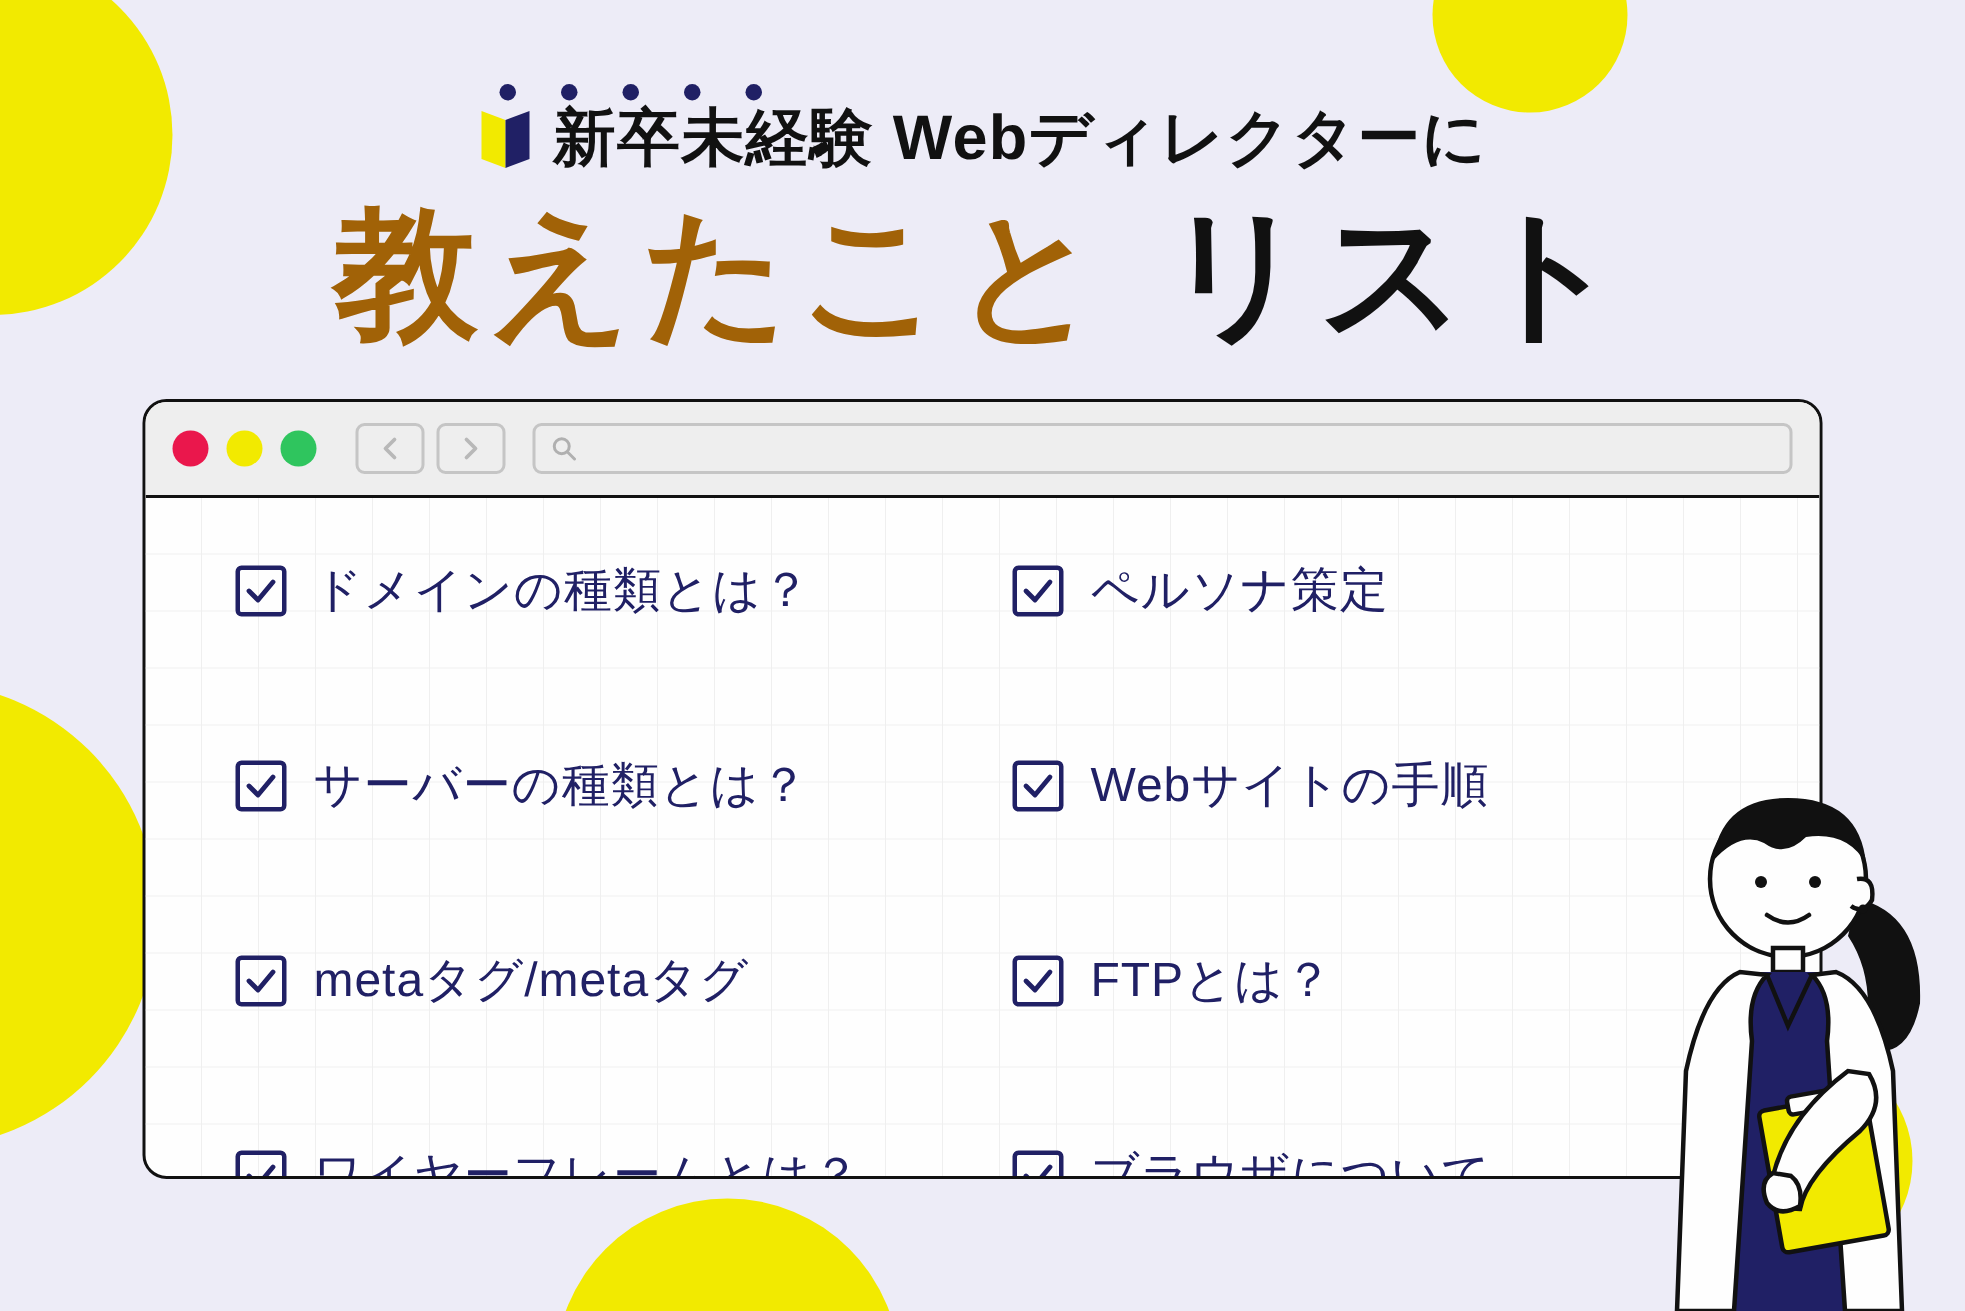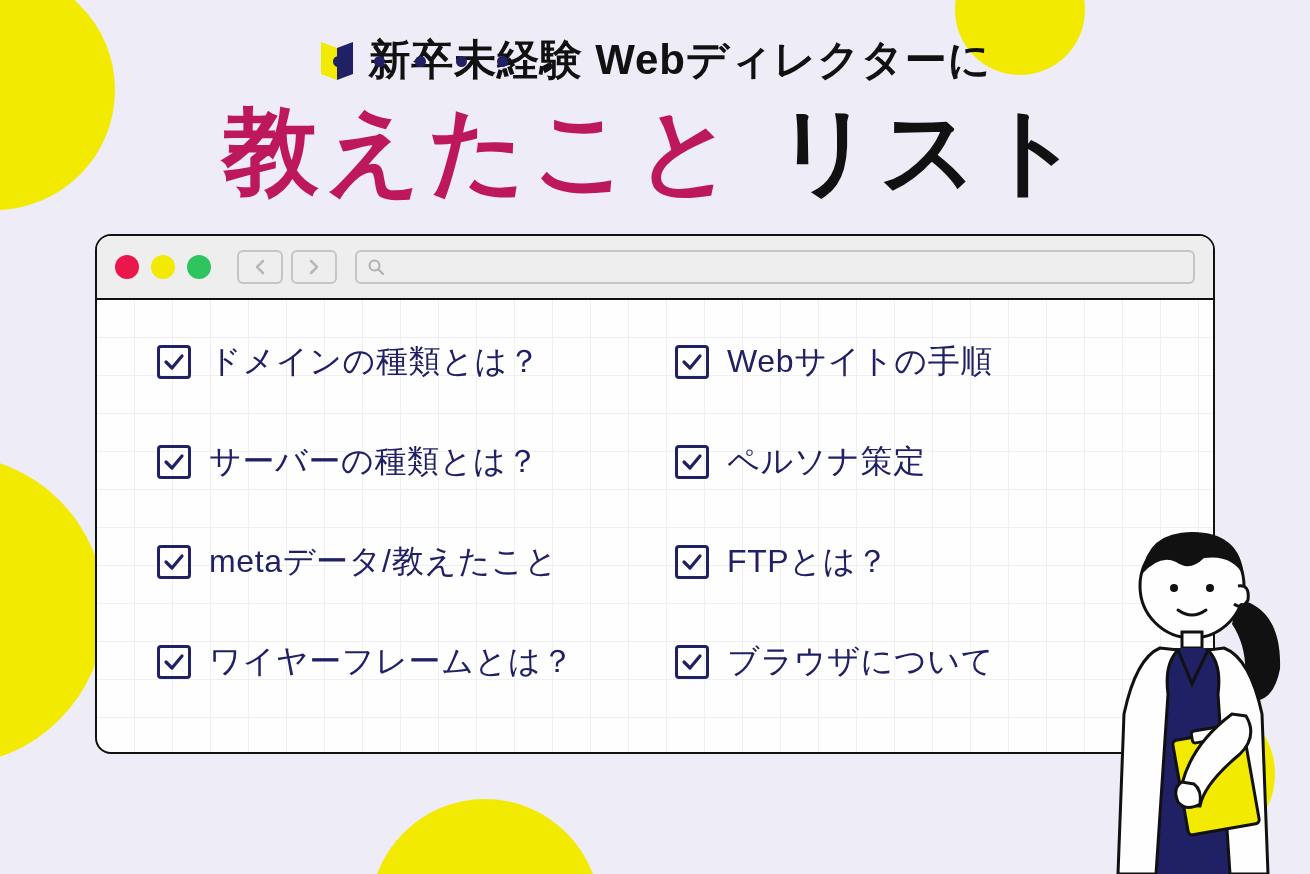--- a/index.html
+++ b/index.html
@@ -16,21 +16,21 @@
   .blob { position:absolute; background:#f2ea00; border-radius:50%; }
   .blob.b1 { width:240px; height:240px; top:-30px; left:-125px; }
   .blob.b2 { width:130px; height:130px; top:-55px; right:225px; }
   .blob.b3 { width:310px; height:310px; top:455px; left:-205px; }
   .blob.b4 { width:230px; height:230px; bottom:-155px; left:370px; }
   .blob.b5 { width:150px; height:150px; bottom:25px; right:35px; }
 
   .header {
     position:relative; z-index:2;
     text-align:center;
-    padding-top:32px;
+    padding-top:64px;
   }
   .subtitle-row {
     display:flex; align-items:center; justify-content:center; gap:14px;
   }
   .book-icon svg { display:block; }
   .dots {
     position:absolute;
     top:56px; left:50%;
     display:flex; gap:30px;
     transform:translateX(-322px);
@@ -38,21 +38,21 @@
   .dots span {
     width:11px; height:11px; border-radius:50%; background:#202065; display:block;
   }
   .subtitle {
     font-size:42px; font-weight:600; color:#111; letter-spacing:0.02em;
   }
   .title {
     margin-top:10px;
     font-size:96px; font-weight:800; letter-spacing:0.06em; line-height:1.1;
   }
-  .title .navy { color:#be185d; }
+  .title .navy { color:#a16207; }
   .title .black { color:#111;margin-left:35px; }
 
   .window {
     position:relative; z-index:2;
     margin:30px auto 0;
     width:1120px; height:520px;
     background:#fefefe;
     border:2.5px solid #111;
     border-radius:16px;
     overflow:hidden;
@@ -96,21 +96,21 @@
     background-image:
       linear-gradient(#efefef 1px, transparent 1px),
       linear-gradient(90deg,#efefef 1px, transparent 1px);
     background-size:38px 38px;
     background-position:-1px -1px;
     padding:40px 60px 0;
   }
   .cols {
     display:flex; gap:40px;
   }
-  .col { flex:1; display:flex; flex-direction:column; gap:56px;text-align:center; }
+  .col { flex:1; display:flex; flex-direction:column; gap:86px;text-align:center; }
   .item { display:flex; align-items:center; gap:18px; }
   .check {
     width:34px; height:34px; border:3px solid #202065; border-radius:4px;
     display:flex; align-items:center; justify-content:center; flex:none;
   }
   .check svg { display:block; }
   .item-label { font-size:32px; font-weight:500; color:#202065; letter-spacing:0.02em; }
 
   .person {
     position:absolute; z-index:3;
@@ -193,47 +193,47 @@
               </svg>
             </span>
           <span class="item-label">サーバーの種類とは？</span>
         </div>
         <div class="item">
           <span class="check">
               <svg width="22" height="22" viewBox="0 0 22 22">
                 <path d="M3 11 L9 17 L19 5" fill="none" stroke="#202065" stroke-width="3.2" stroke-linecap="round" stroke-linejoin="round"></path>
               </svg>
             </span>
-          <span class="item-label">metaデータ/教えたこと</span>
+          <span class="item-label">metaタグ/metaタグ</span>
         </div>
         <div class="item">
           <span class="check">
               <svg width="22" height="22" viewBox="0 0 22 22">
                 <path d="M3 11 L9 17 L19 5" fill="none" stroke="#202065" stroke-width="3.2" stroke-linecap="round" stroke-linejoin="round"></path>
               </svg>
             </span>
           <span class="item-label">ワイヤーフレームとは？</span>
         </div>
       </div>
       <div class="col">
         <div class="item">
           <span class="check">
               <svg width="22" height="22" viewBox="0 0 22 22">
                 <path d="M3 11 L9 17 L19 5" fill="none" stroke="#202065" stroke-width="3.2" stroke-linecap="round" stroke-linejoin="round"></path>
               </svg>
             </span>
+          <span class="item-label">ペルソナ策定</span>
+        </div>
+        <div class="item">
+          <span class="check">
+              <svg width="22" height="22" viewBox="0 0 22 22">
+                <path d="M3 11 L9 17 L19 5" fill="none" stroke="#202065" stroke-width="3.2" stroke-linecap="round" stroke-linejoin="round"></path>
+              </svg>
+            </span>
           <span class="item-label">Webサイトの手順</span>
-        </div>
-        <div class="item">
-          <span class="check">
-              <svg width="22" height="22" viewBox="0 0 22 22">
-                <path d="M3 11 L9 17 L19 5" fill="none" stroke="#202065" stroke-width="3.2" stroke-linecap="round" stroke-linejoin="round"></path>
-              </svg>
-            </span>
-          <span class="item-label">ペルソナ策定</span>
         </div>
         <div class="item">
           <span class="check">
               <svg width="22" height="22" viewBox="0 0 22 22">
                 <path d="M3 11 L9 17 L19 5" fill="none" stroke="#202065" stroke-width="3.2" stroke-linecap="round" stroke-linejoin="round"></path>
               </svg>
             </span>
           <span class="item-label">FTPとは？</span>
         </div>
         <div class="item">

